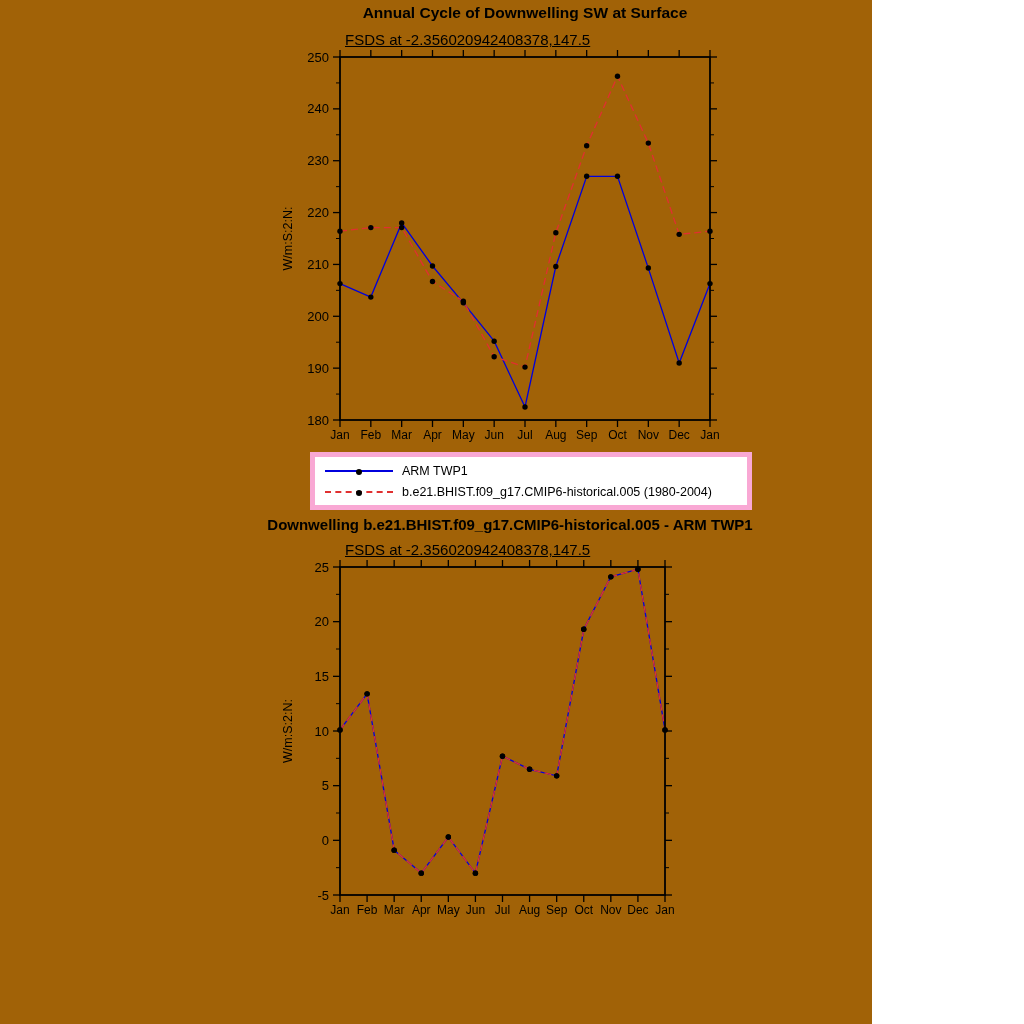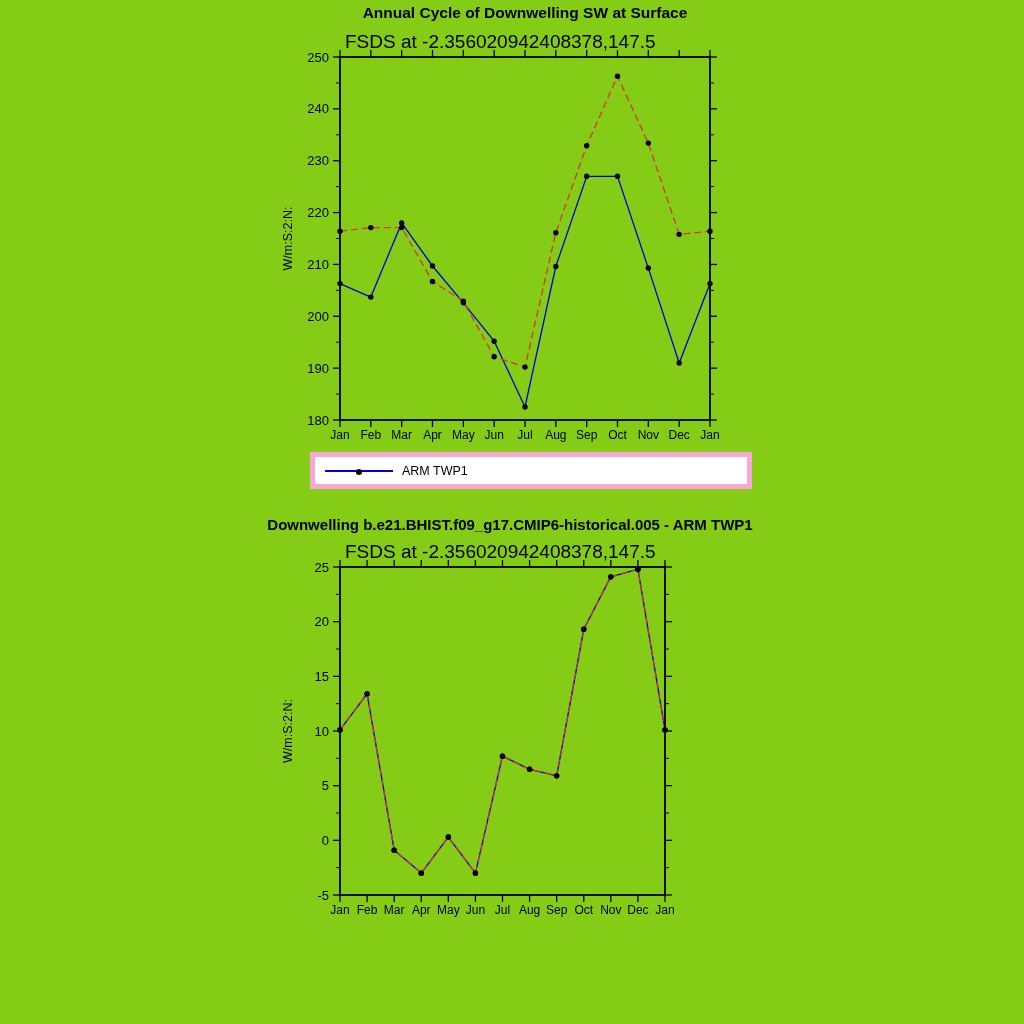--- a/index.html
+++ b/index.html
@@ -1,21 +1,21 @@
 <!DOCTYPE html>
 <html><head>
 <meta charset="utf-8">
 <style>
   html,body{margin:0;padding:0;background:#fff;}
-  .page{position:relative;width:1024px;height:1024px;background:#84cc16;overflow:hidden;
-        font-family:"Liberation Sans",sans-serif;color:#000;}
+  .page{position:relative;width:860px;height:1024px;background:#a16207;overflow:hidden;
+        font-family:"Liberation Sans",sans-serif;color:#000;padding-left:12px;}
   .title{position:absolute;text-align:center;font-weight:bold;}
   .t1{left:300px;top:4px;width:450px;font-size:15.5px;}
   .t2{left:235px;top:516px;width:550px;font-size:15px;}
-  .subtitle{position:absolute;font-size:19px;}
+  .subtitle{position:absolute;font-size:15px;text-decoration:underline;}
   .s1{left:345px;top:31px;}
   .s2{left:345px;top:541px;}
   svg.chart{position:absolute;}
   #chart1{left:260px;top:30px;}
   #chart2{left:260px;top:555px;}
   svg text{font-family:"Liberation Sans",sans-serif;fill:#000;}
   .legend{position:absolute;left:310px;top:452px;width:432px;background:#fff;
           border:5px solid #f9a8d4;padding:3px 0;}
   .lrow{display:flex;align-items:center;height:21px;padding-left:10px;}
   .sample{width:68px;height:0;border-top:2px solid #000;position:relative;margin-right:9px;flex:0 0 auto;}
@@ -138,20 +138,24 @@
       <line x1="450" y1="20" x2="450" y2="27" stroke="#000" stroke-width="1.3"></line>
       <text x="450" y="409" text-anchor="middle" font-size="12">Jan</text>
       <text x="32" y="208.5" text-anchor="middle" font-size="12.5" transform="rotate(-90 32 208.5)">W/m:S:2:N:</text>
     </svg>
 
   <div class="legend">
     <div class="lrow">
       <span class="sample" style="border-top-color: rgb(0, 0, 221); border-top-style: solid;"></span>
       <span class="lbl">ARM TWP1</span>
     </div>
+    <div class="lrow">
+      <span class="sample" style="border-top-color: rgb(224, 48, 48); border-top-style: dashed;"></span>
+      <span class="lbl">b.e21.BHIST.f09_g17.CMIP6-historical.005 (1980-2004)</span>
+    </div>
   </div>
 
   <div class="title t2">Downwelling b.e21.BHIST.f09_g17.CMIP6-historical.005 - ARM TWP1</div>
   <div class="subtitle s2">FSDS at -2.356020942408378,147.5</div>
   <svg id="chart2" class="chart" width="460" height="380">
       <polyline points="80.0,174.9 107.1,138.8 134.2,295.2 161.3,318.1 188.3,282.1 215.4,318.1 242.5,201.1 269.6,214.3 296.7,220.8 323.8,74.3 350.8,21.8 377.9,14.2 405.0,174.9" fill="none" stroke="#0000dd" stroke-width="1.3"></polyline>
       <polyline points="80.0,174.9 107.1,138.8 134.2,295.2 161.3,318.1 188.3,282.1 215.4,318.1 242.5,201.1 269.6,214.3 296.7,220.8 323.8,74.3 350.8,21.8 377.9,14.2 405.0,174.9" fill="none" stroke="#e03030" stroke-width="1.3" stroke-dasharray="7 4"></polyline>
       <circle cx="80" cy="174.90666666666667" r="2.7" fill="#000000"></circle>
       <circle cx="107.08333333333333" cy="138.82666666666668" r="2.7" fill="#000000"></circle>
       <circle cx="134.16666666666666" cy="295.17333333333335" r="2.7" fill="#000000"></circle>

